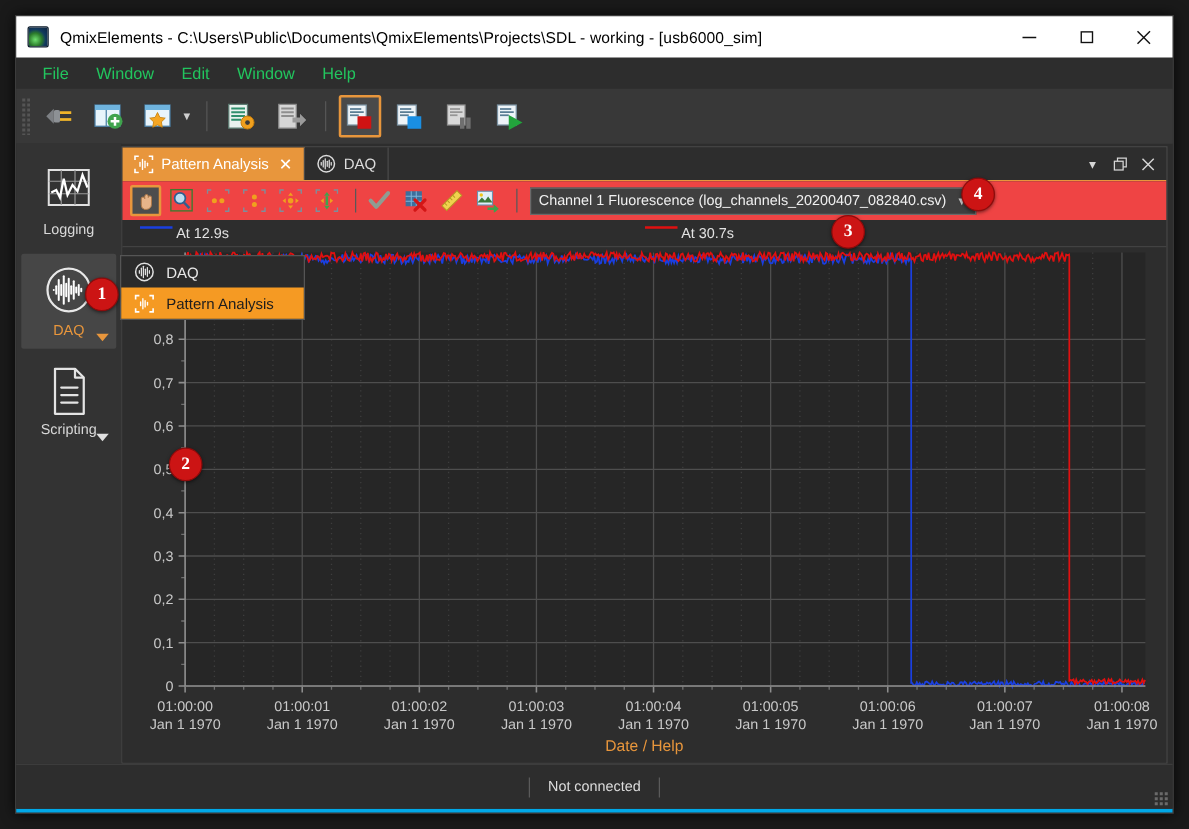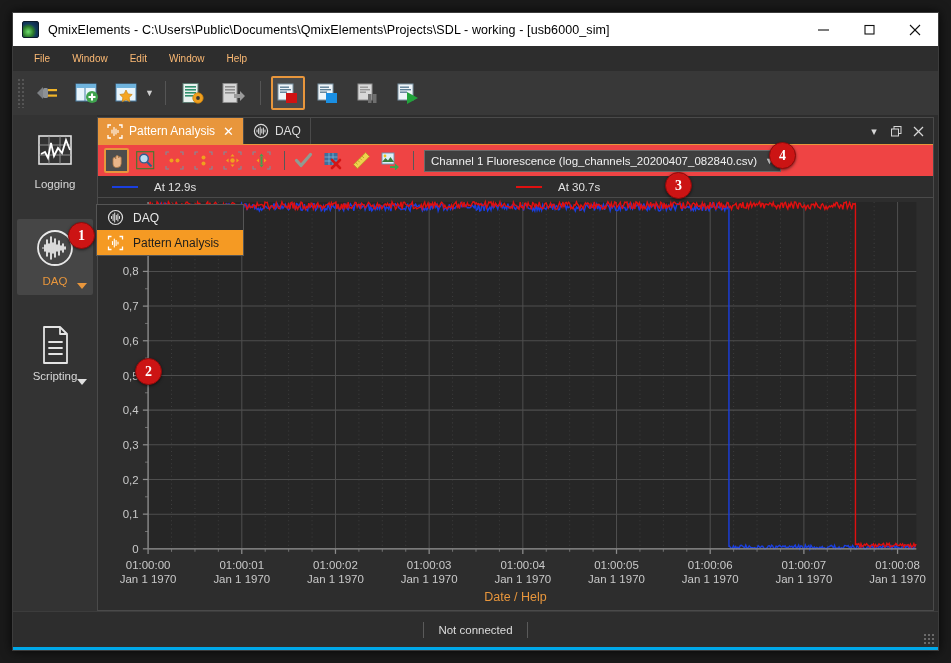--- a/index.html
+++ b/index.html
@@ -39,21 +39,21 @@
     width: 46px; height: 33px; display: flex; align-items: center; justify-content: center;
     color: #111; font-size: 13px;
   }
   .winbtn svg { display:block; }
   
   .menubar {
     height: 25px; background: #2d2d2d; display: flex; align-items: center;
     padding-left: 10px; flex: 0 0 auto;
   }
   .menuitem {
-    color: #fdba74; font-size: 10px; padding: 3px 11px; white-space: nowrap;
+    color: #22c55e; font-size: 13px; padding: 3px 11px; white-space: nowrap;
   }
   
   .maintoolbar {
     height: 44px; background: #383838; display: flex; align-items: center;
     padding-left: 4px; flex: 0 0 auto; position: relative;
   }
   .grip {
     width: 7px; height: 30px; margin-right: 3px;
     background-image: radial-gradient(#555 40%, transparent 41%);
     background-size: 4px 4px;
@@ -64,21 +64,21 @@
   }
   .tbtn.active { border: 2px solid #e8963c; background: #4a4a4a; }
   .tsep { width: 1px; height: 24px; background: #555; margin: 0 7px; }
   .tcaret { color: #cfcfcf; font-size: 9px; margin-left: -2px; margin-right: 4px; }
   
   .bodyrow { flex: 1 1 auto; display: flex; min-height: 0; background: #2d2d2d; }
   
   .sidebar {
     width: 84px; background: #333333; flex: 0 0 auto;
     display: flex; flex-direction: column; align-items: center;
-    padding-top: 8px; position: relative; gap: 16px;
+    padding-top: 8px; position: relative;
   }
   .sb-item {
     width: 76px; height: 76px; margin-bottom: 4px;
     display: flex; flex-direction: column; align-items: center; justify-content: center;
     position: relative; border-radius: 2px;
   }
   .sb-item.selected { background: #464646; }
   .sb-label { font-size: 11.5px; color: #d8d8d8; margin-top: 4px; }
   .sb-item.selected .sb-label { color: #e8963c; }
   .sb-caret {
@@ -125,21 +125,21 @@
     height: 22px; min-width: 330px; background: #3f3f3f; border: 1px solid #6a6a6a;
     display: flex; align-items: center; padding: 0 6px; margin-left: 4px;
     font-size: 11.5px; color: #f0f0f0; white-space: nowrap;
   }
   .combo .cb-caret { margin-left: auto; color: #d0d0d0; font-size: 9px; padding-left: 8px; }
   
   .legendrow {
     height: 22px; background: #2d2d2d; display: flex; align-items: center;
     position: relative; flex: 0 0 auto; border-bottom: 1px solid #4a4a4a;
   }
-  .legend-entry { position: absolute; display: flex; align-items: center; gap: 16px; }
+  .legend-entry { position: absolute; display: flex; align-items: flex-start; gap: 3px; }
   .legend-line { width: 26px; height: 2px; display:block; }
   .legend-text { font-size: 11.5px; color: #e2e2e2; }
   
   .plotwrap { flex: 1 1 auto; position: relative; background: #2d2d2d; min-height: 0; }
   .plot-svg { position: absolute; inset: 0; width: 100%; height: 100%; }
   .axis-title {
     position: absolute; left: 0; right: 0; bottom: 6px; text-align: center;
     color: #e8963c; font-size: 12.5px;
   }
   

